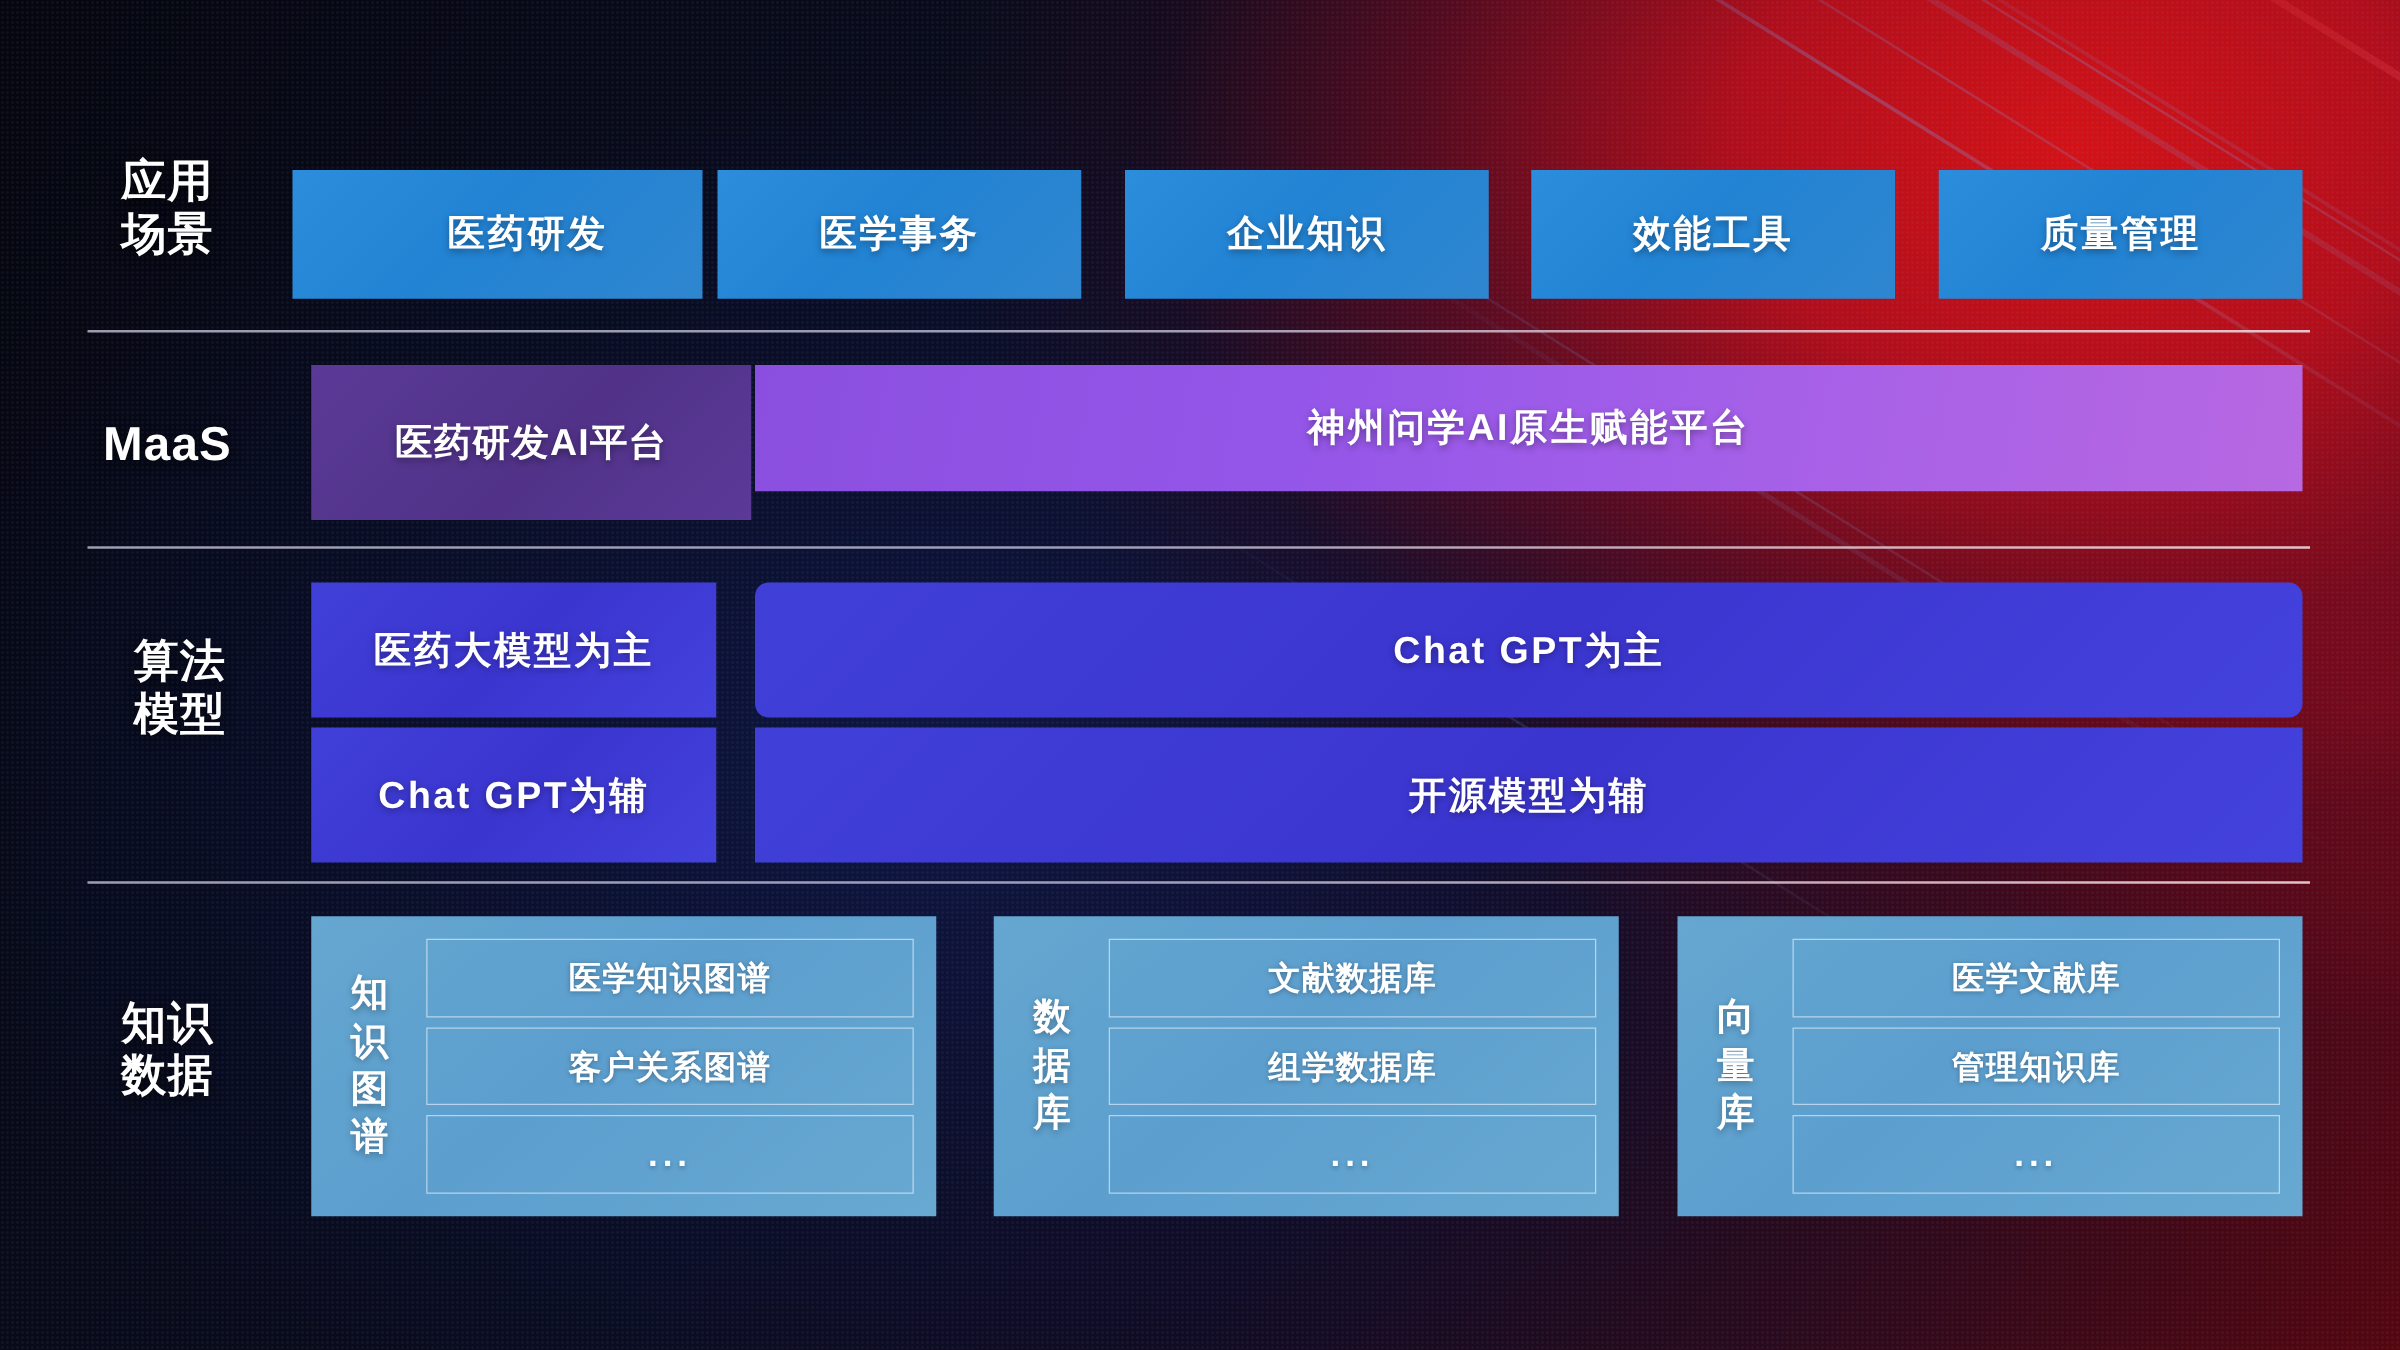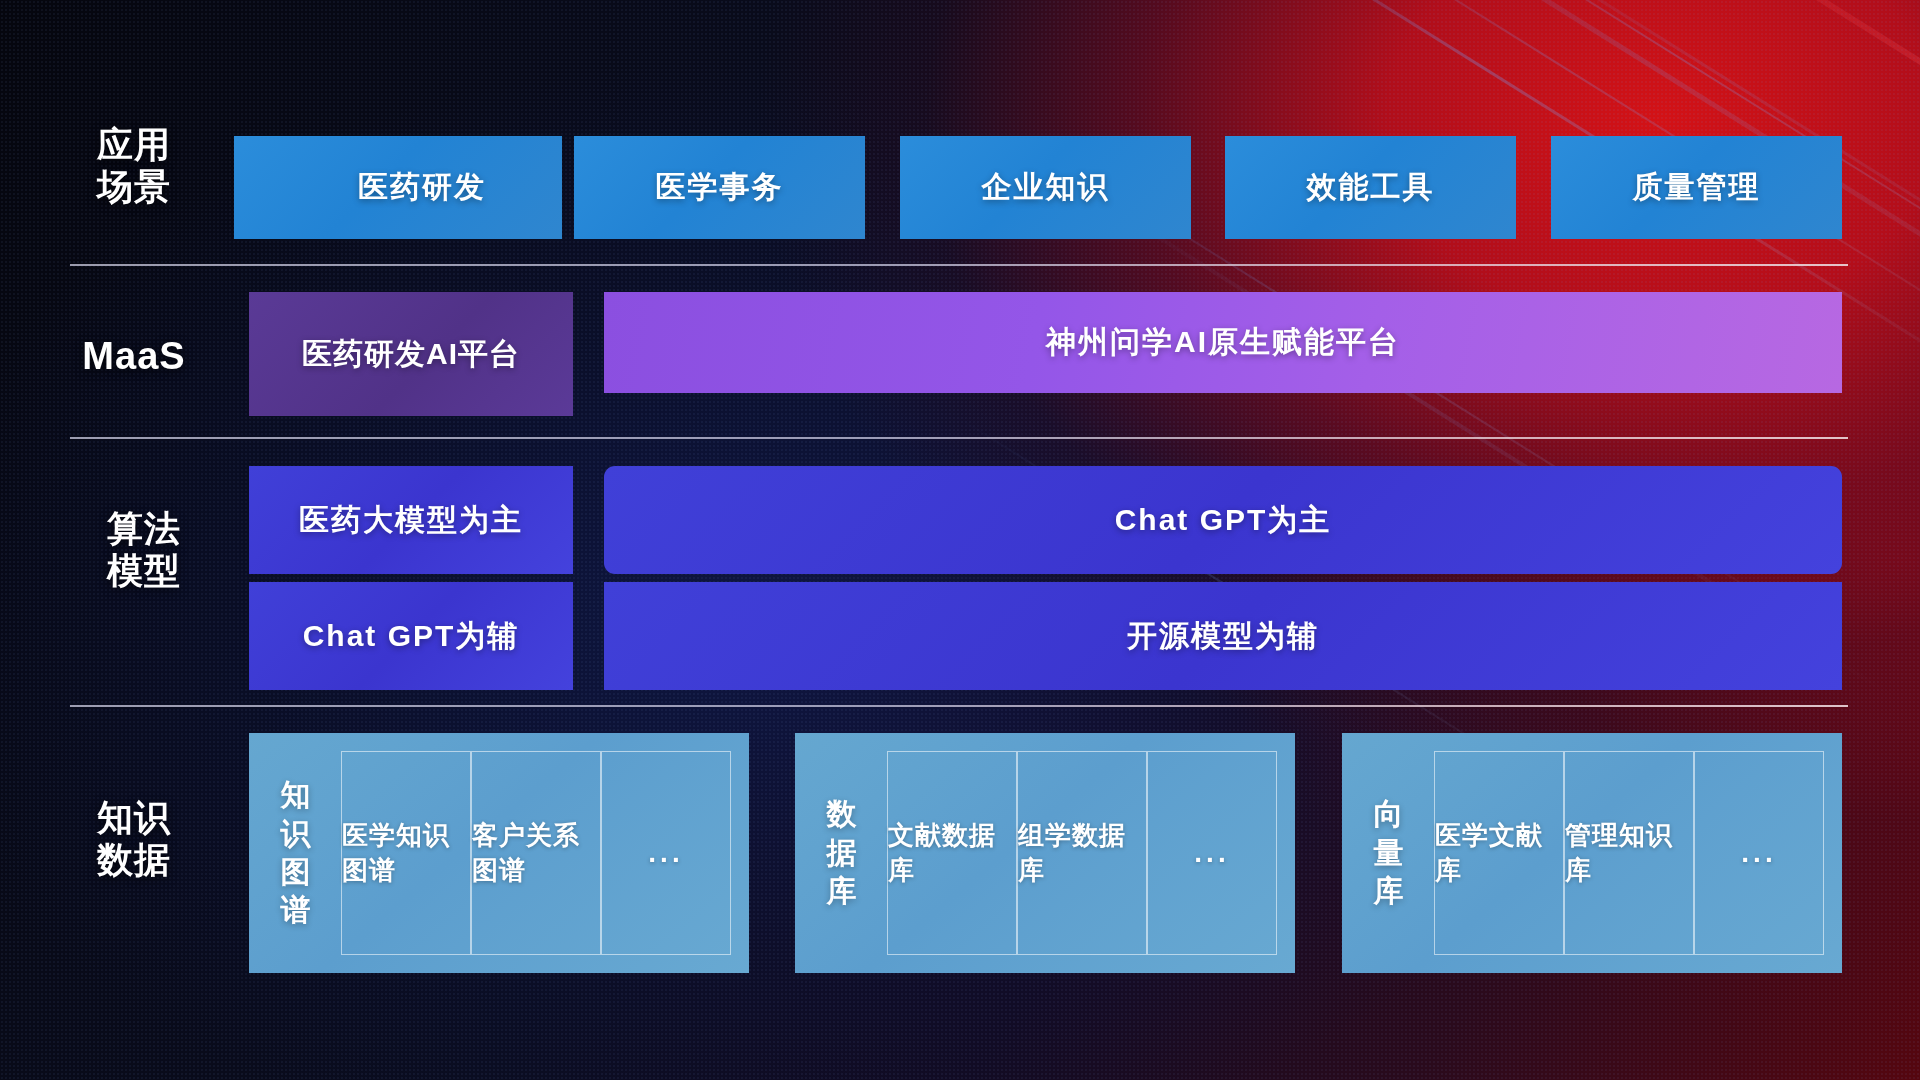--- a/index.html
+++ b/index.html
@@ -119,21 +119,21 @@
     font-weight: bold;
     font-size: 30px;
     line-height: 1.28;
     text-align: center;
     letter-spacing: 1px;
     text-shadow: 0 2px 6px rgba(0,0,0,0.3);
   }
   .kd-items {
     flex: 1 1 auto;
     display: flex;
-    flex-direction: row;
+    flex-direction: column;
     justify-content: space-between;
     height: 100%;
     margin-left: 14px;
   }
   .kd-item {
     flex: 1 1 0;
     margin: 4px 0;
     border: 1px solid rgba(255,255,255,0.55);
     display: flex;
     align-items: center;
@@ -192,21 +192,21 @@
     <span>效能工具</span>
   </div>
   <div class="box app-box" style="left:1551px; top:136px; width:291px; height:103px;">
     <span>质量管理</span>
   </div>
 
   <div class="divider" style="top:264px;"></div>
 
   <div class="row-label" style="left:70px; top:334px; width:128px; font-size:38px;">MaaS</div>
 
-  <div class="box maas-left" style="left:249px; top:292px; width:324px; height:124px;">
+  <div class="box maas-left" style="left:249px; top:292px; width:352px; height:124px;">
     <span>医药研发AI平台</span>
   </div>
   <div class="box maas-right" style="left:604px; top:292px; width:1238px; height:101px;">
     <span>神州问学AI原生赋能平台</span>
   </div>
 
   <div class="divider" style="top:437px;"></div>
 
   <div class="row-label" style="left:80px; top:508px; width:128px; font-size:36px;">算法
 模型</div>

